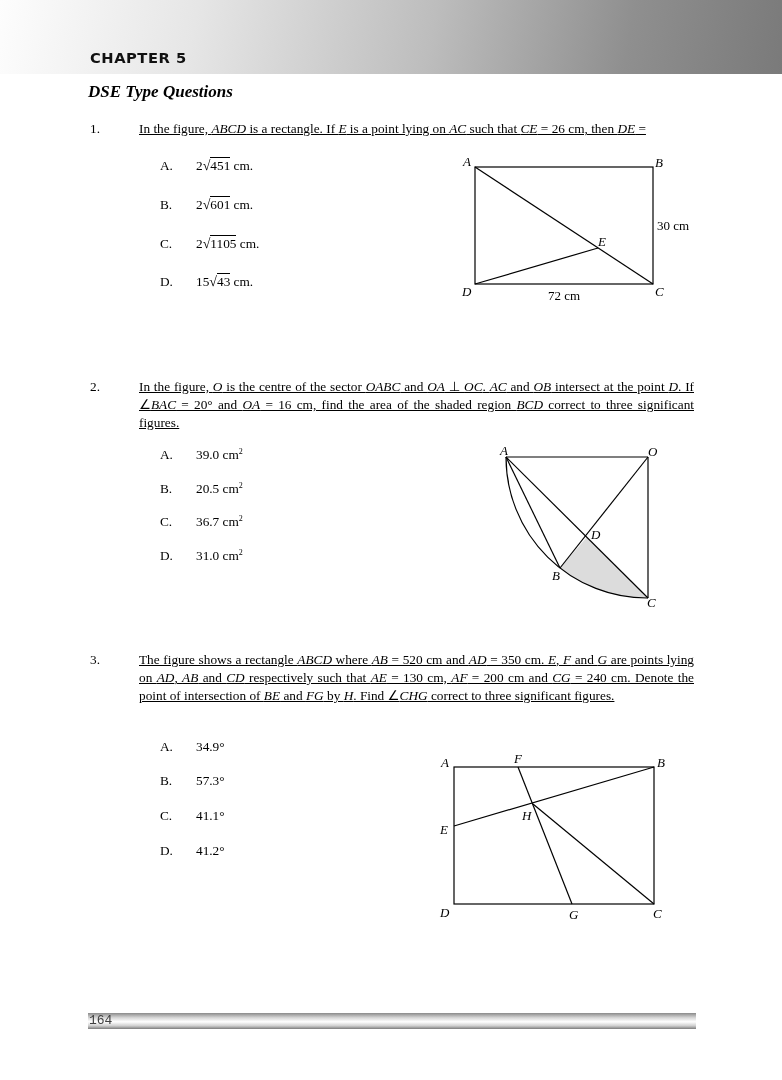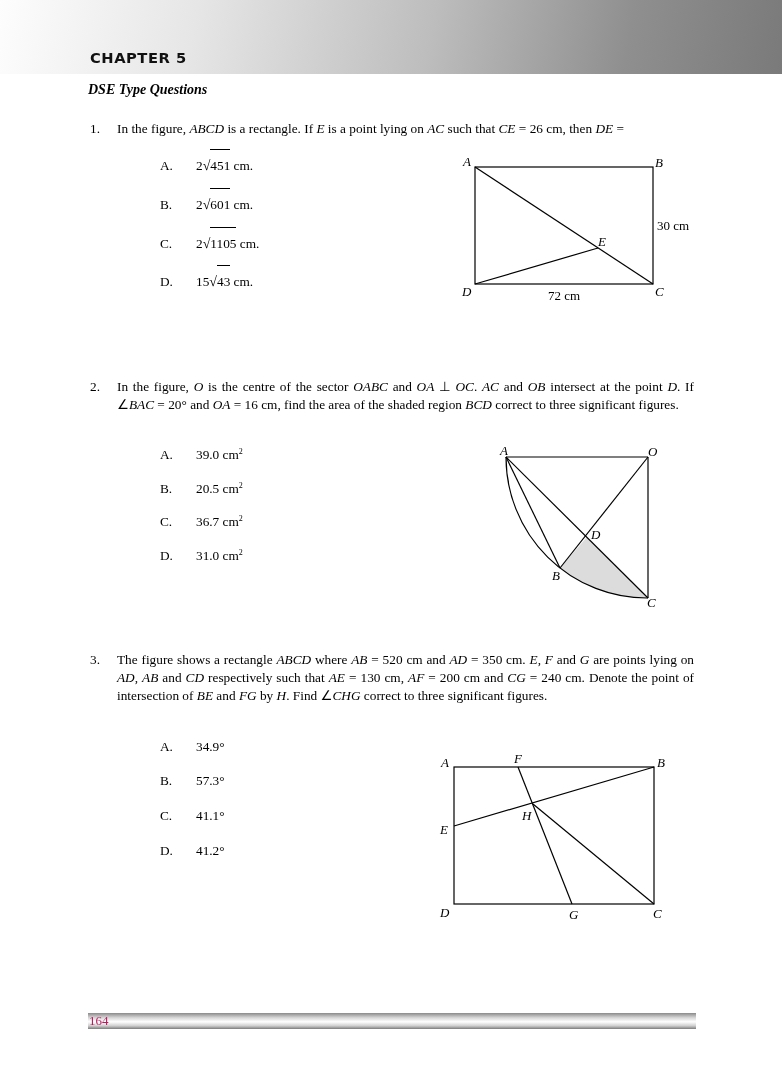--- a/index.html
+++ b/index.html
@@ -2,36 +2,36 @@
 <html><head>
 <meta charset="utf-8">
 <style>
   html, body { margin: 0; padding: 0; }
   body { width: 782px; height: 1080px; position: relative; background: #ffffff; overflow: hidden;
          font-family: "Liberation Serif", serif; color: #000; }
   .header-band { position: absolute; left: 0; top: 0; width: 782px; height: 74px;
     background: linear-gradient(100deg, #fdfdfd 0%, #e6e6e6 25%, #bdbdbd 55%, #8f8f8f 80%, #7a7a7a 100%); }
   .chapter { position: absolute; left: 90px; top: 50px; font-family: "DejaVu Sans", sans-serif; font-weight: bold;
     font-size: 14px; letter-spacing: 0.5px; color: #111; transform: scaleX(1.05); transform-origin: left; }
-  .section-title { position: absolute; left: 88px; top: 82px; font-size: 14px; font-weight: bold; font-style: italic; }
+  .section-title { position: absolute; left: 88px; top: 82px; font-size: 17px; font-weight: bold; font-style: italic; }
   .q { position: absolute; left: 90px; width: 604px; font-size: 13.3px; line-height: 18px; }
   .q .num { position: absolute; left: 0; top: 0; }
-  .q .text { margin-left: 27px; text-align: justify; }
+  .q .text { margin-left: 49px; text-align: justify; text-decoration: underline; }
   .opt { position: absolute; font-size: 13.3px; }
   .opt .lbl { position: absolute; left: 0; }
   .opt .val { position: absolute; left: 36px; white-space: nowrap; }
-  .sqrt { border-top: 1px solid #000; padding-top: 8px; margin-left: 0px; }
+  .sqrt { border-top: 1px solid #000; padding-top: 0px; margin-left: 0px; }
   .rad { font-size: 14px; }
   sup { font-size: 8px; vertical-align: 5px; }
   .fig { position: absolute; }
   .fig text { font-family: "Liberation Serif", serif; font-size: 13px; }
   .fig text.it { font-style: italic; }
   .footer-bar { position: absolute; left: 88px; top: 1013px; width: 608px; height: 16px;
     background: linear-gradient(180deg, #8a8a8a 0%, #d8d8d8 30%, #ffffff 55%, #cfcfcf 80%, #7c7c7c 100%); }
-  .page-num { position: absolute; left: 89px; top: 1013px; font-family: Liberation Serif, serif; font-size: 13px; color: #be185d; }
+  .page-num { position: absolute; left: 89px; top: 1013px; font-family: Liberation Mono, monospace; font-size: 13px; color: #404040; }
 </style>
 </head>
 <body>
 
 <div class="header-band"></div>
 <div class="chapter">CHAPTER 5</div>
 <div class="section-title">DSE Type Questions</div>
 
 <div class="q" style="top:120px;">
   <span class="num">1.</span>

